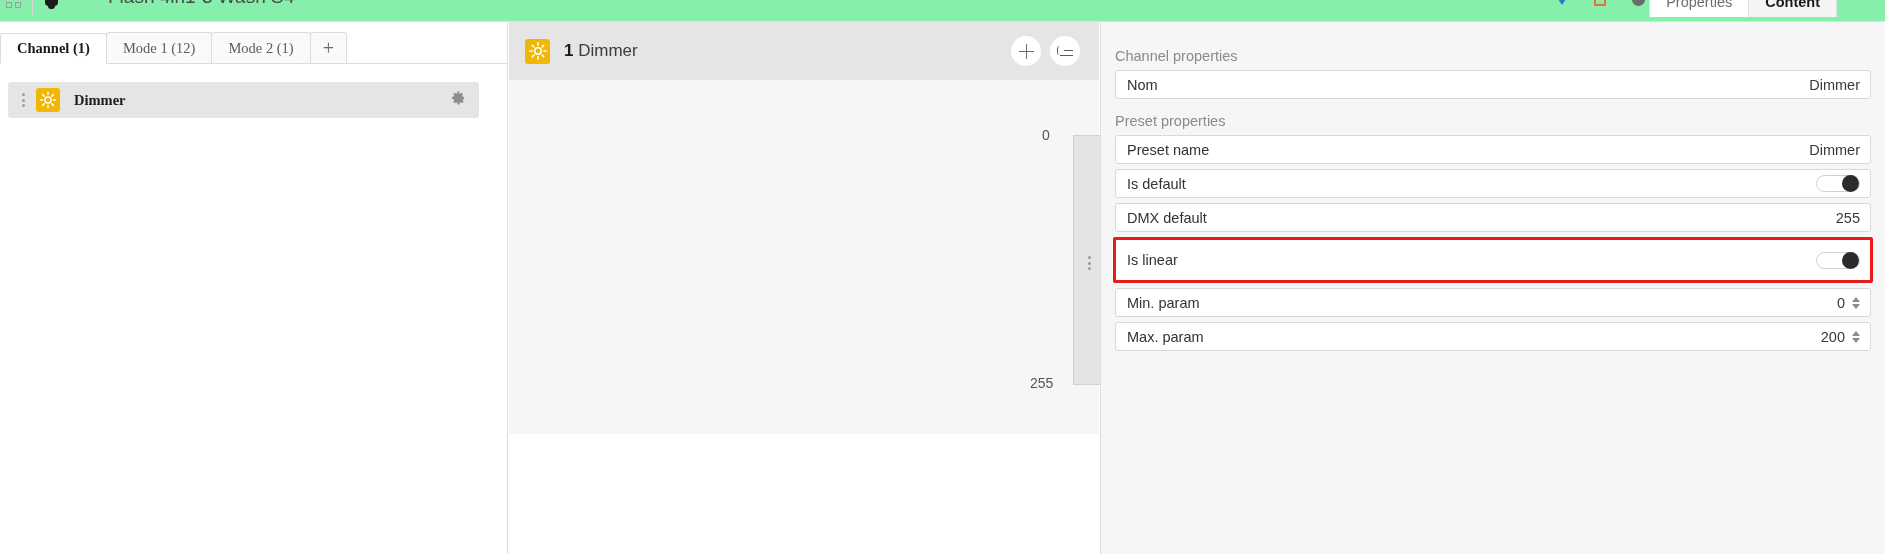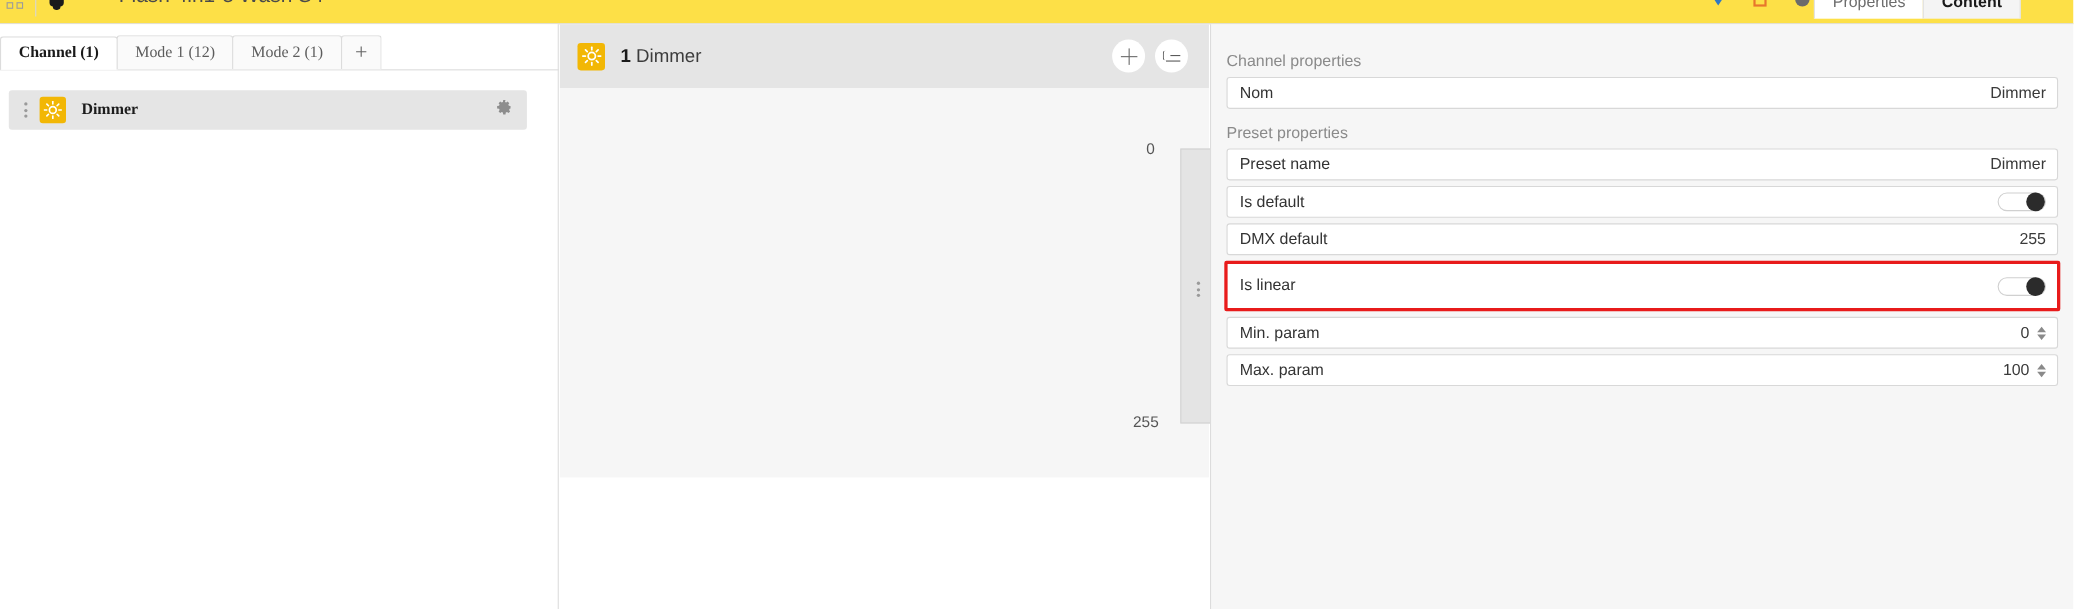--- a/index.html
+++ b/index.html
@@ -7,21 +7,21 @@
     width: 1885px; height: 554px;
     font-family: "Liberation Sans", sans-serif;
     background: #ffffff;
     overflow: hidden;
   }
   .app { position: relative; width: 1885px; height: 554px; }
 
   
   .topbar {
     position: absolute; left: 0; top: 0; width: 1885px; height: 22px;
-    background: #fde047;
+    background: #86efac;
     border-bottom: 1px solid #e0e0e0;
   }
   .topbar-left {
     position: absolute; left: 6px; top: -4px;
     display: flex; align-items: center; gap: 10px;
   }
   .grid-icon { display: inline-block; width: 16px; height: 14px; position: relative; }
   .grid-icon i {
     position: absolute; width: 6px; height: 6px;
     border: 1.4px solid #9b9b9b; display: block;
@@ -387,21 +387,21 @@
         <span class="spin">
             <i class="up"></i>
             <i class="dn"></i>
           </span>
       </span>
     </div>
 
     <div class="field">
       <span class="f-label">Max. param</span>
       <span class="valwrap">
-        <span class="f-value">100</span>
+        <span class="f-value">200</span>
         <span class="spin">
             <i class="up"></i>
             <i class="dn"></i>
           </span>
       </span>
     </div>
 
   </div>
 </div>
 

